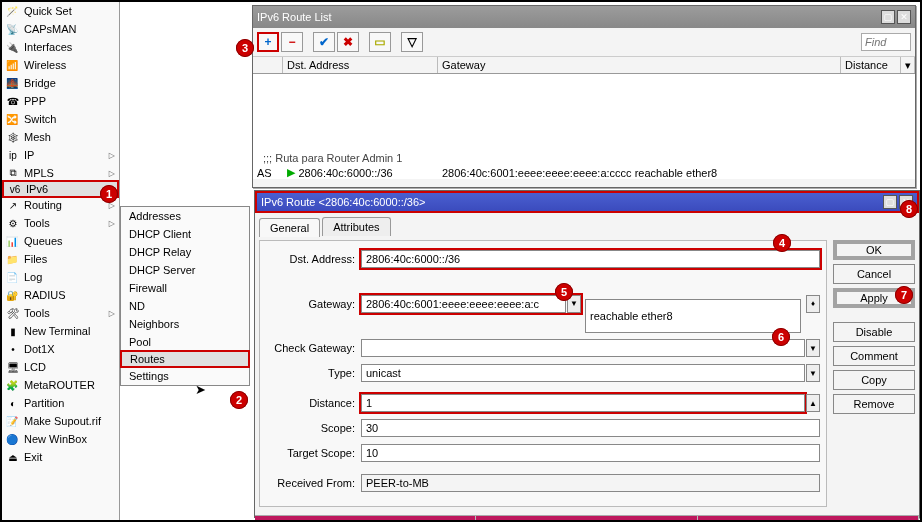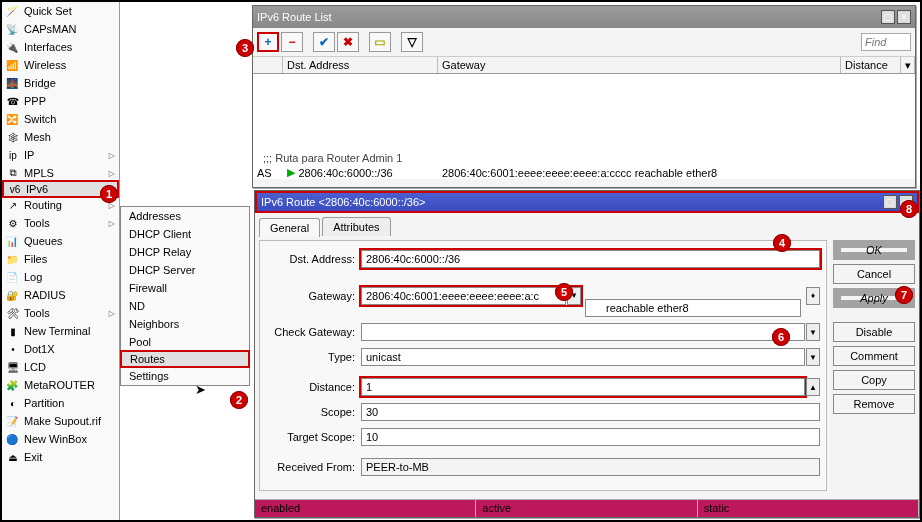--- a/index.html
+++ b/index.html
@@ -34,29 +34,29 @@
 
   .routewin{left:252px;top:188px;width:666px;height:328px;z-index:20;}
   .routewin .win-title{background:linear-gradient(#4a5fd0,#3b4bbd);border:2px solid #c00;}
   .tabs{display:flex;padding:4px 4px 0 4px;gap:0;background:#f4f4f4;}
   .tab{padding:3px 10px;border:1px solid #999;border-bottom:none;background:#eee;cursor:pointer;border-radius:3px 3px 0 0;margin-right:2px;}
   .tab-active{background:#f8f8f8;position:relative;top:1px;}
   .form-area{display:flex;padding:4px;gap:6px;}
   .form-left{flex:1;border:1px solid #bbb;background:#f8f8f8;padding:8px 6px;}
   .form-right{width:82px;display:flex;flex-direction:column;gap:4px;padding-top:0;}
   .fbtn{height:20px;border:1px solid #888;background:#f4f4f4;cursor:pointer;display:flex;align-items:center;justify-content:center;}
-  .fbtn-hl{border:8px solid #a3a3a3;font-style:italic;}
+  .fbtn-hl{border:4px solid #a3a3a3;}
   .frow{display:flex;align-items:center;margin-bottom:5px;min-height:20px;}
   .flabel{width:95px;text-align:right;padding-right:6px;}
   .finput{flex:1;height:18px;border:1px solid #888;background:#fff;padding:0 4px;display:flex;align-items:center;}
   .hl-input{outline:2px solid #c00;outline-offset:0;}
   .spin{width:14px;height:18px;border:1px solid #888;background:#eee;font-size:8px;display:flex;align-items:center;justify-content:center;cursor:pointer;margin-left:1px;}
   .gateway-wrap{display:flex;flex:1;gap:4px;align-items:center;}
   .gw-box{display:flex;flex:0 0 220px;}
-  .gw-status{flex:1;height:18px;border:1px solid #888;background:#fff;padding:0 20px;display:flex;align-items:center;margin-top:25px;}
+  .gw-status{flex:1;height:34px;border:1px solid #888;background:#fff;padding:0 4px;display:flex;align-items:center;margin-top:25px;}
   .status-bar{display:flex;border-top:1px solid #aaa;height:18px;background:#be185d;margin-top:4px;}
   .scell{flex:1;border-right:1px solid #bbb;padding:2px 6px;}
 
   .annot{position:absolute;width:18px;height:18px;border-radius:50%;background:#c00;color:#fff;font-weight:bold;display:flex;align-items:center;justify-content:center;font-size:11px;z-index:100;box-shadow:0 0 0 1px #800 inset;}
 </style>
 </head>
 <body>
 
 <div class="sidebar" id="sidebar">
     <div class="side-item">

